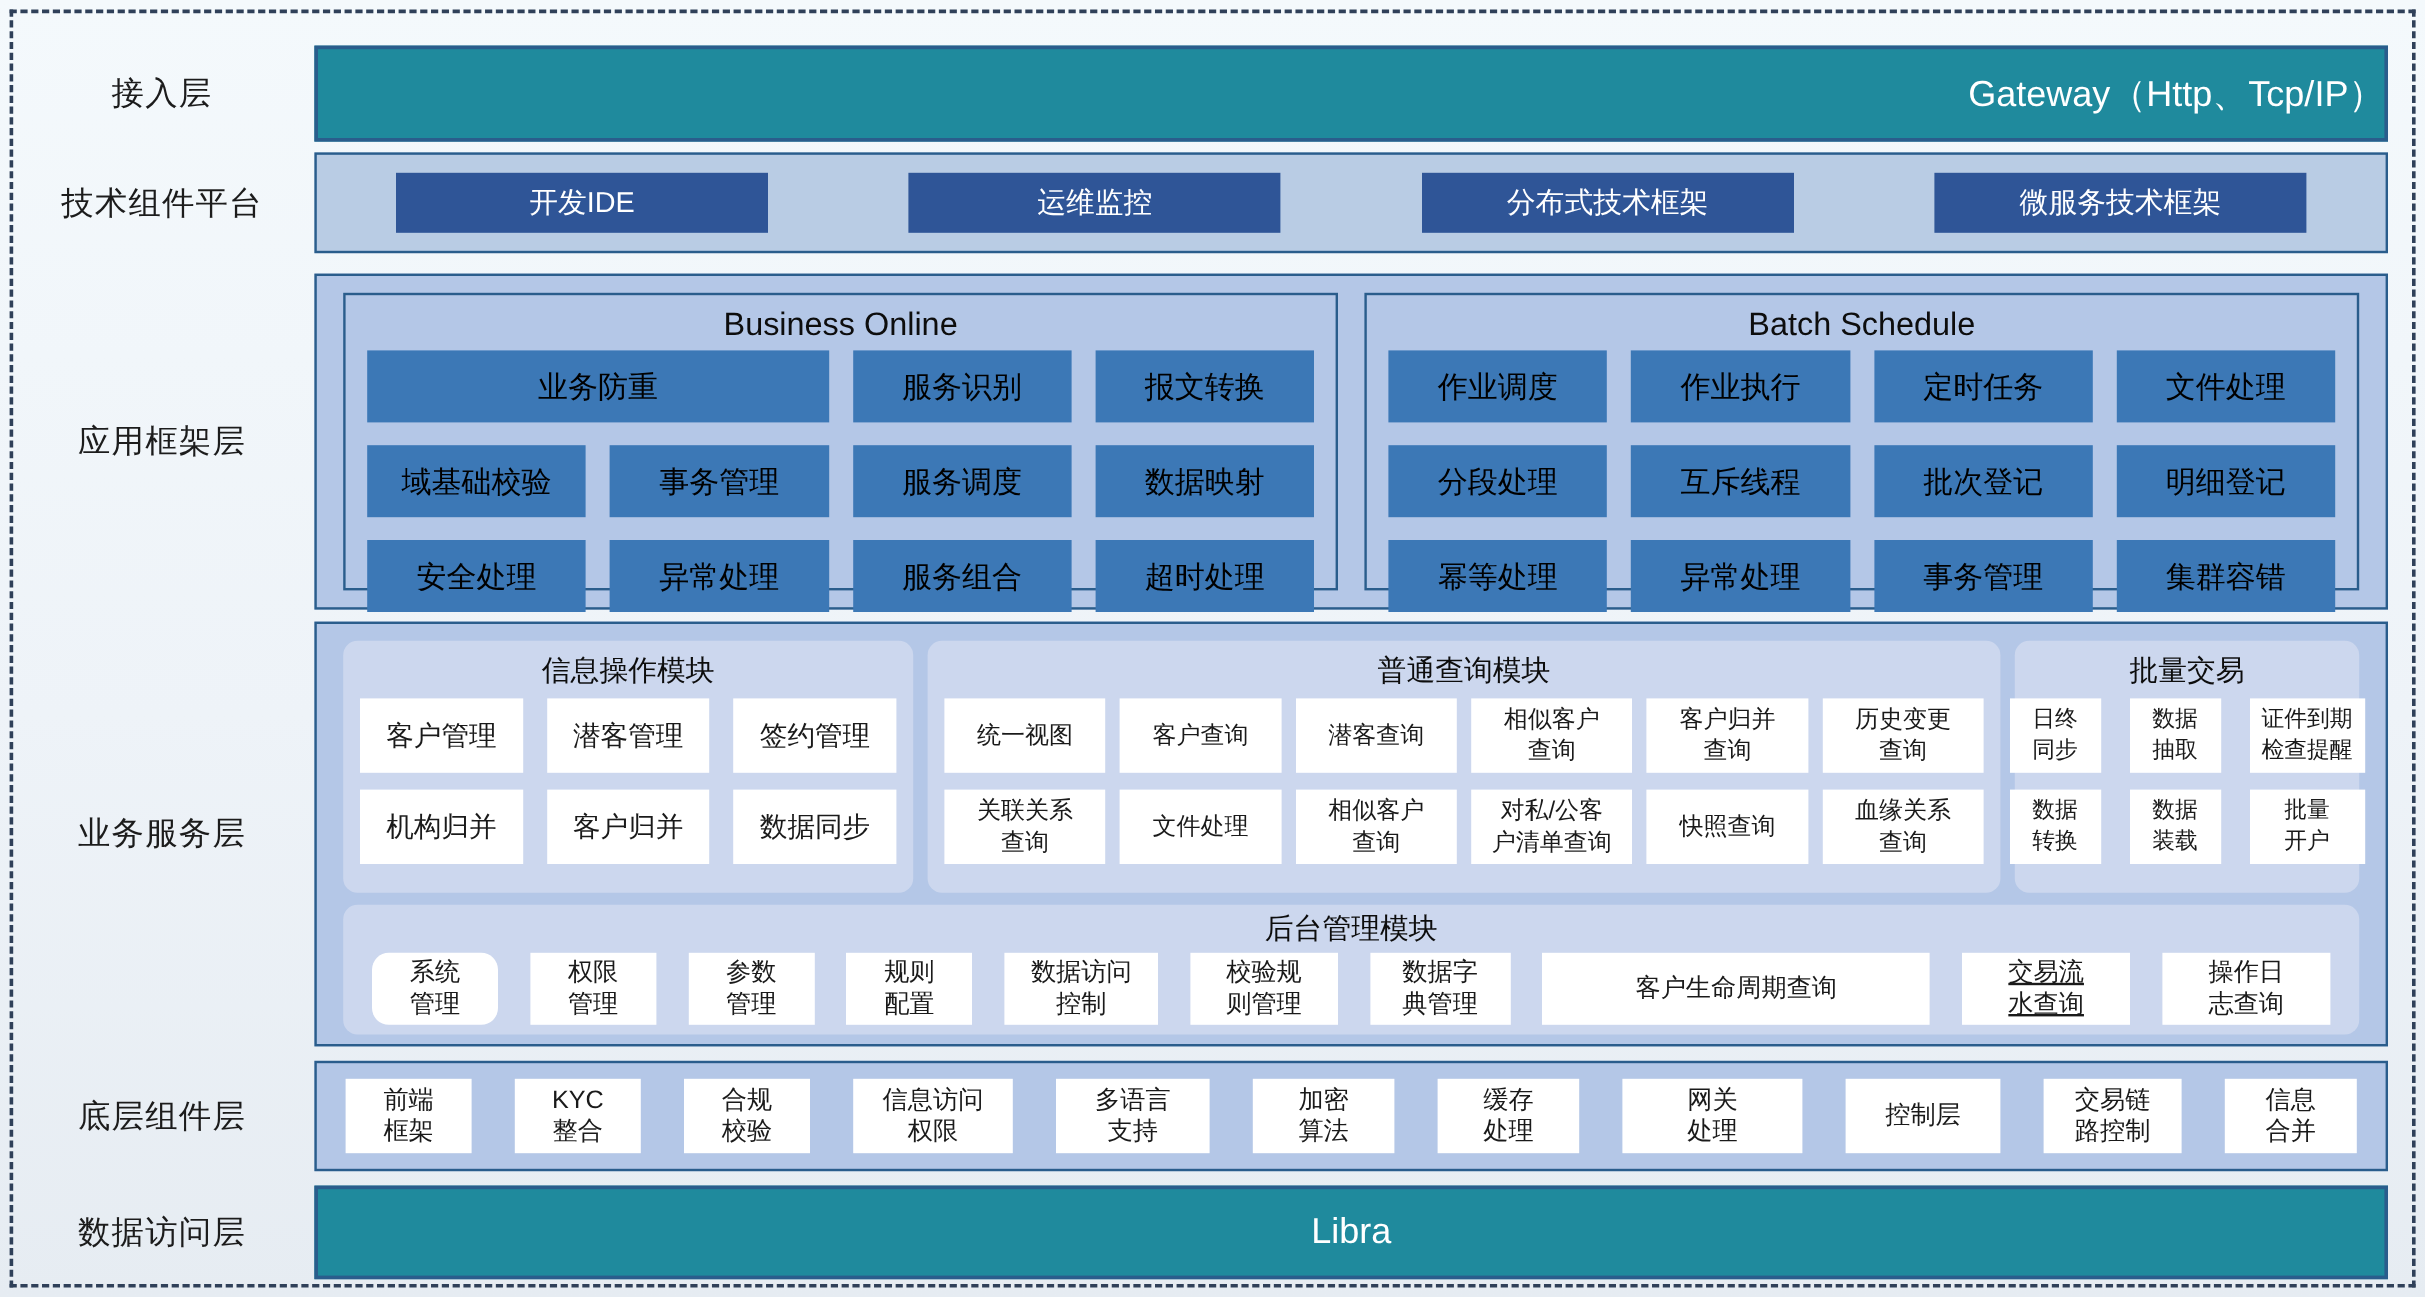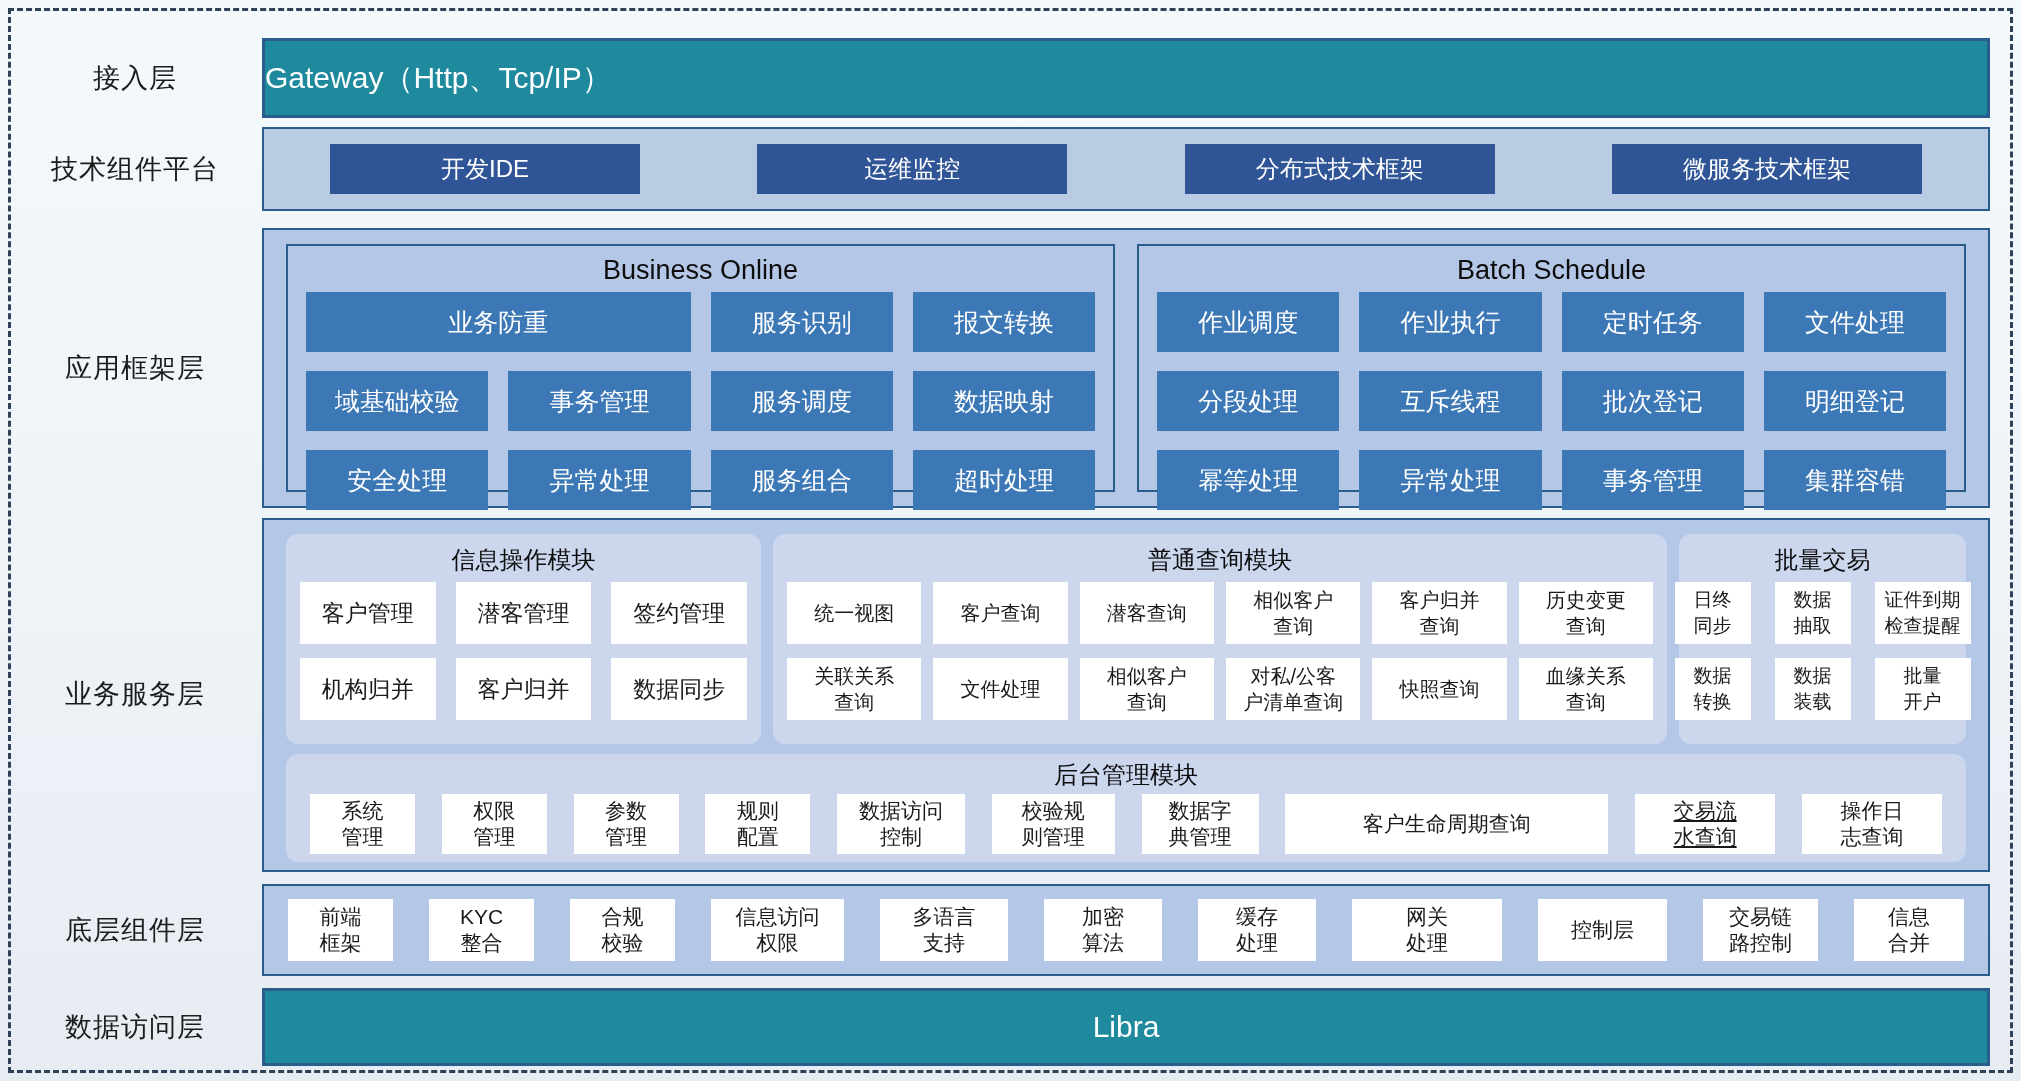--- a/index.html
+++ b/index.html
@@ -9,36 +9,36 @@
     font-family:"Liberation Sans",sans-serif;
   }
   .canvas::after{content:"";position:absolute;inset:8px;border:3px dashed #2f4059;pointer-events:none;}
   .layer-label{
     position:absolute;left:16px;width:238px;text-align:center;transform:translateY(-50%);
     font-size:27px;color:#1c1c1c;letter-spacing:1px;white-space:nowrap;
   }
   .band{position:absolute;left:262px;width:1728px;box-sizing:border-box;}
 
   #gateway{top:38px;height:80px;background:#1f8a9d;border:3px solid #2a5d8c;
-    display:flex;align-items:center;justify-content:flex-start;color:#fff;font-size:30px;}
+    display:flex;align-items:center;justify-content:flex-end;color:#fff;font-size:30px;}
   #libra{top:988px;height:78px;background:#1f8a9d;border:3px solid #2a5d8c;
     display:flex;align-items:center;justify-content:center;color:#ffffff;font-size:30px;}
 
   #tech{top:127px;height:84px;background:#b9cce4;border:2px solid #2a5d8c;
     display:flex;align-items:center;justify-content:space-between;padding:0 66px;}
   .techbox{width:310px;height:50px;background:#2f5597;color:#fff;
     display:flex;align-items:center;justify-content:center;font-size:24px;}
 
   #appfw{top:228px;height:280px;background:#b4c7e7;border:2px solid #2a5d8c;
     display:flex;gap:22px;padding:14px 22px;}
   .subpanel{flex:1;border:2px solid #2a5d8c;padding:2px 18px 12px;display:flex;flex-direction:column;box-sizing:border-box;}
   .sub-title{height:44px;line-height:44px;text-align:center;font-size:27px;color:#0d0d0d;}
   .grid4{display:grid;grid-template-columns:repeat(4,1fr);gap:20px;margin-bottom:19px;}
   .grid4:last-child{margin-bottom:0;}
-  .bbox{height:60px;background:#3c78b6;color:#ffffff;display:flex;align-items:center;justify-content:center;font-size:25px;}
+  .bbox{height:60px;background:#3c78b6;color:#000000;display:flex;align-items:center;justify-content:center;font-size:25px;}
   .span2{grid-column:span 2;}
 
   #bizsvc{top:518px;height:354px;background:#b4c7e7;border:2px solid #2a5d8c;padding:14px 22px 8px;}
   .biz-top{display:flex;gap:12px;height:210px;margin-bottom:10px;}
   .module{background:#ccd7ee;border-radius:12px;padding:4px 14px 12px;box-sizing:border-box;height:100%;
     display:flex;flex-direction:column;}
   .m-info{width:475px;}
   .m-query{flex:1;}
   .m-batch{width:287px;padding-left:10px;padding-right:10px;}
   .module-title{flex:0 0 44px;line-height:44px;text-align:center;font-size:24px;color:#0d0d0d;}
@@ -187,21 +187,21 @@
             <div class="wbox">数据
 装载</div>
             <div class="wbox">批量
 开户</div>
           </div>
       </div>
     </div>
     <div class="module m-admin">
       <div class="module-title">后台管理模块</div>
       <div class="wrow">
-          <div class="wbox" style="width: 105px; flex: 0 0 105px;">系统
+          <div class="wbox" style="width: 105px; flex: 0 0 105px; border-radius: 14px;">系统
 管理</div>
           <div class="wbox" style="width: 105px; flex: 0 0 105px;">权限
 管理</div>
           <div class="wbox" style="width: 105px; flex: 0 0 105px;">参数
 管理</div>
           <div class="wbox" style="width: 105px; flex: 0 0 105px;">规则
 配置</div>
           <div class="wbox" style="width: 128px; flex: 0 0 128px;">数据访问
 控制</div>
           <div class="wbox" style="width: 123px; flex: 0 0 123px;">校验规

